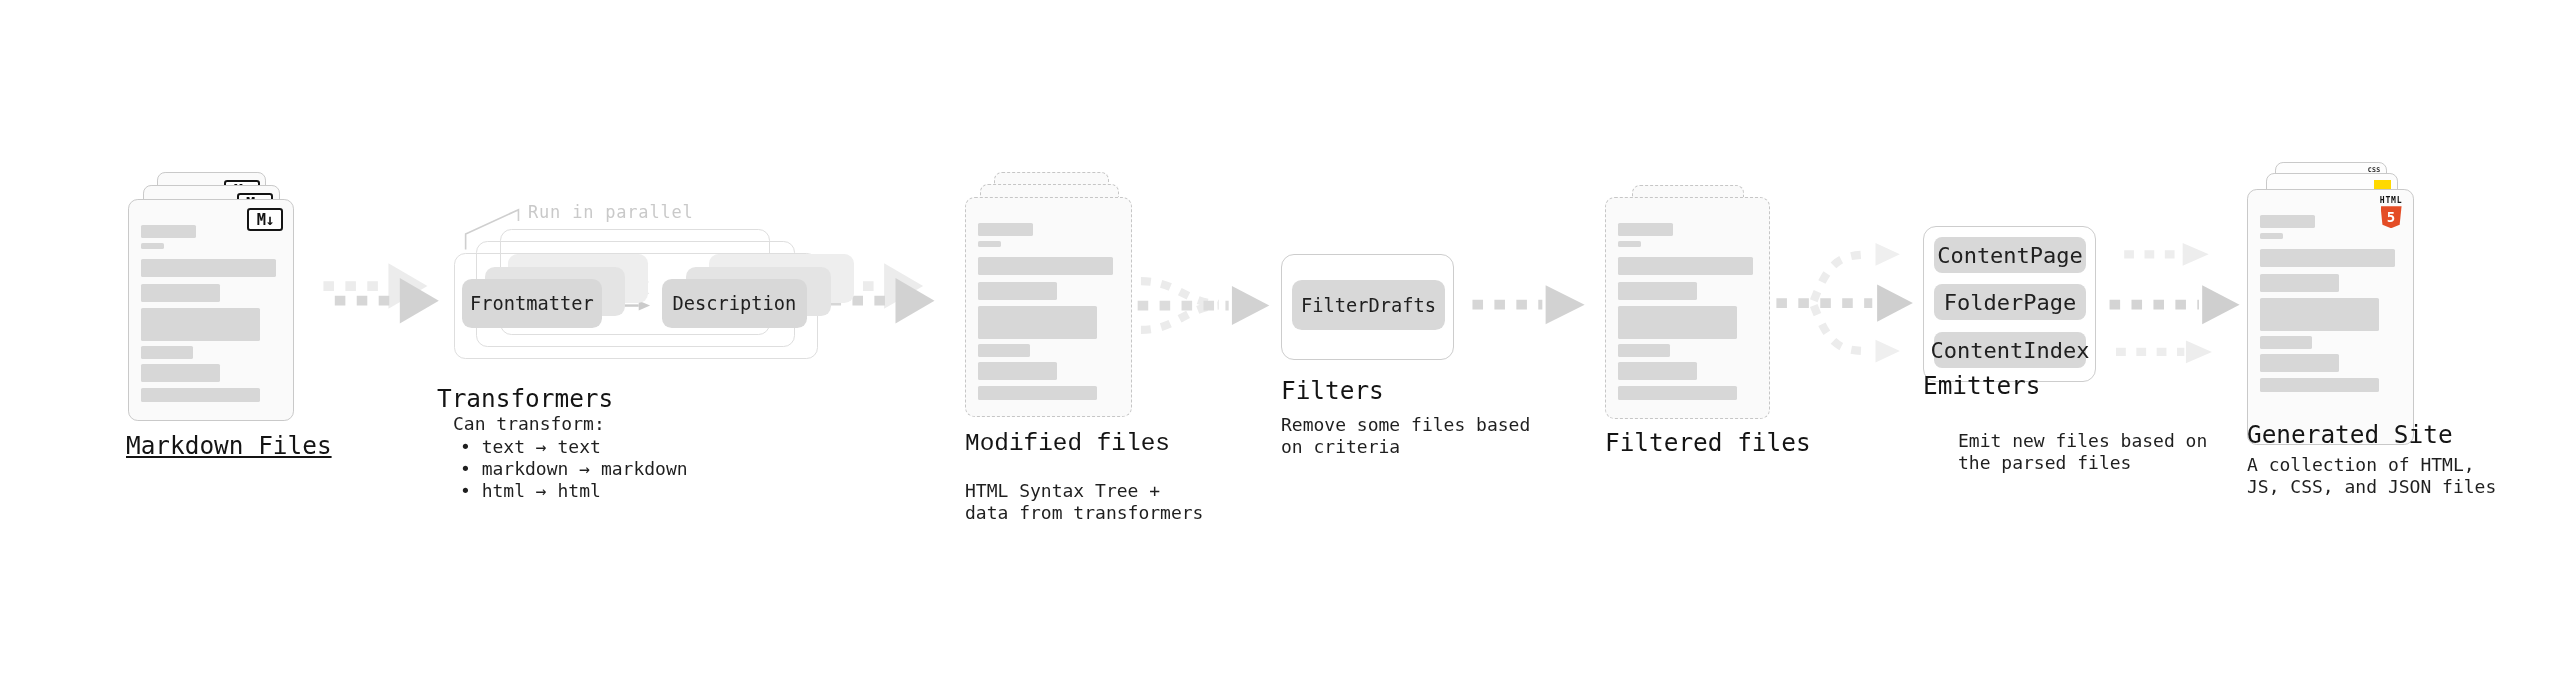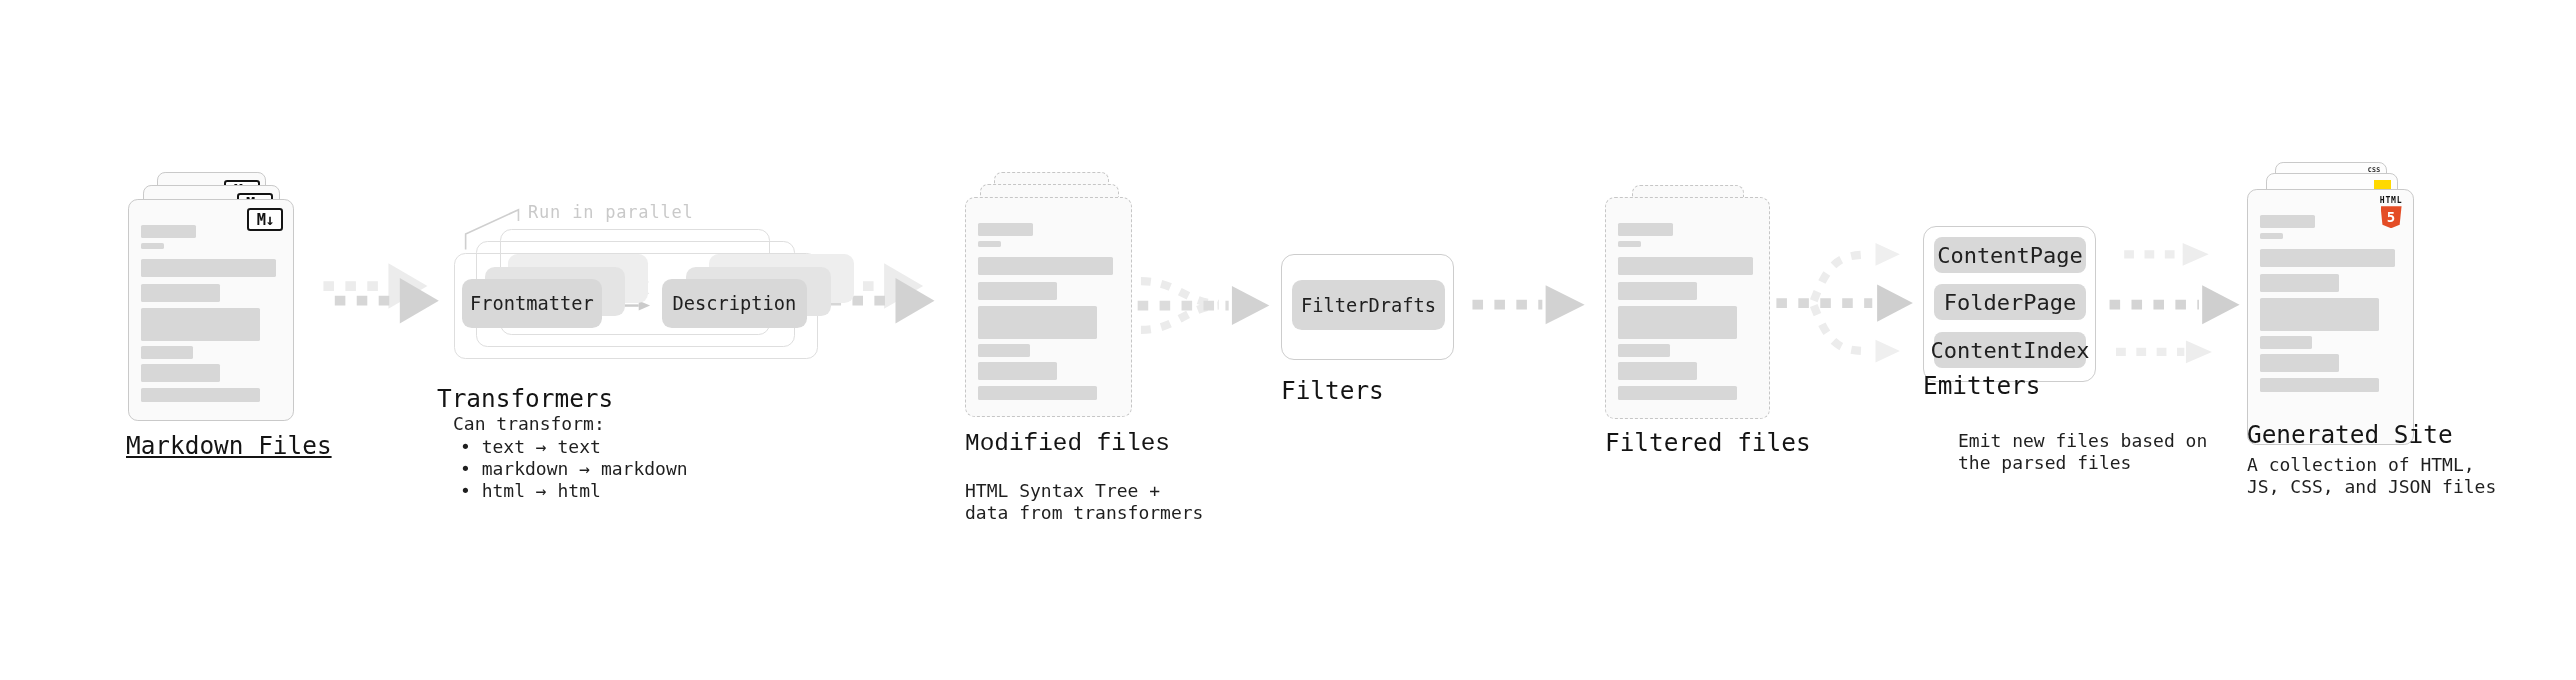--- a/index.html
+++ b/index.html
@@ -162,20 +162,22 @@
         <div class="bar" style="width: 119px; height: 14px; margin-top: 5.7px;"></div>
       </div>
   </div>
   <div class="label" style="left:965px;top:429px;font-family:Liberation Mono, monospace;">Modified files</div>
   <div class="subtitle" style="left:965px;top:480px;">HTML Syntax Tree +
 data from transformers</div>
 
   <div class="panel" style="left:1281px;top:254px;width:173px;height:106px;"></div>
   <div class="pill" style="left:1292px;top:280px;width:153px;height:50px;">FilterDrafts</div>
   <div class="label" style="left:1281px;top:376px;">Filters</div>
+  <div class="subtitle" style="left:1281px;top:414px;">Remove some files based
+on criteria</div>
 
   <div class="doc back dashed" style="left:1632px;top:185px;width:112px;height:98px;"></div>
   <div class="doc dashed" style="left:1605px;top:197px;width:165px;height:222px;">
     <div class="doc-bars">
         <div class="bar" style="width: 55px; height: 13px; margin-top: 0px;"></div>
         <div class="bar" style="width: 23px; height: 5.7px; margin-top: 4.9px;"></div>
         <div class="bar" style="width: 135px; height: 18px; margin-top: 10.6px;"></div>
         <div class="bar" style="width: 79px; height: 18px; margin-top: 6.5px;"></div>
         <div class="bar" style="width: 119px; height: 32.5px; margin-top: 6.5px;"></div>
         <div class="bar" style="width: 52px; height: 12.2px; margin-top: 5.7px;"></div>

